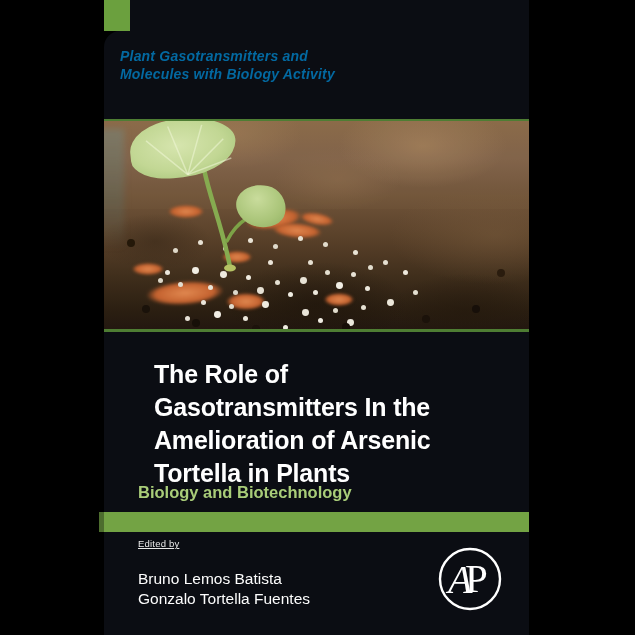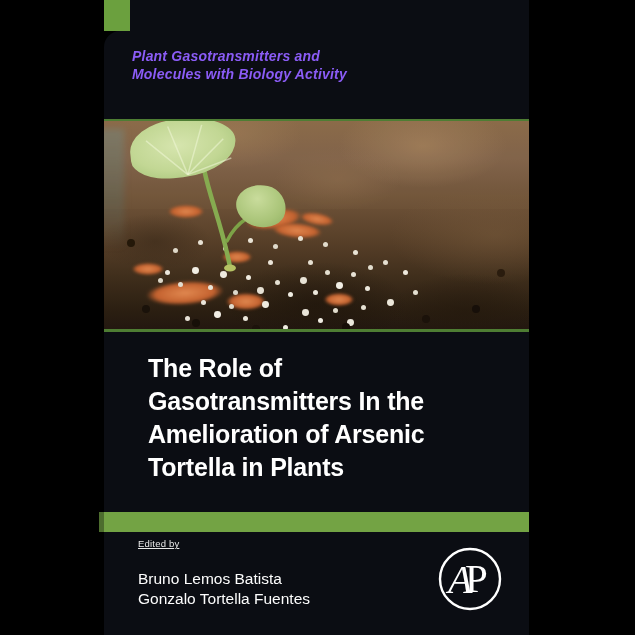--- a/index.html
+++ b/index.html
@@ -7,22 +7,22 @@
          font-family:"Liberation Sans","DejaVu Sans",sans-serif;margin:0 auto;}
 
   
   .panel{position:absolute;left:104px;top:0;width:425px;height:635px;background:#0b0d13;}
 
   
   .tab{position:absolute;left:104px;top:0;width:26px;height:31px;background:#6ba03e;}
   .notch{position:absolute;left:104px;top:31px;width:18px;height:16px;background:#000;overflow:hidden;}
   .notch i{position:absolute;inset:0;background:#0b0d13;border-top-left-radius:16px;display:block;}
 
-  .series{position:absolute;left:132px;top:47px;font-size:14px;line-height:18px;
-          font-weight:bold;font-style:italic;color:#8b5cf6;letter-spacing:.2px;}
+  .series{position:absolute;left:120px;top:47px;font-size:14px;line-height:18px;
+          font-weight:bold;font-style:italic;color:#0369a1;letter-spacing:.2px;}
   .series span{display:block;}
 
   
   .photo{position:absolute;left:104px;top:119px;width:425px;height:213px;box-sizing:border-box;
          border-top:2px solid #4e7d33;border-bottom:3px solid #4e7d33;overflow:hidden;
          background:
            radial-gradient(120px 60px at 75% 12%, rgba(176,140,99,.55), transparent 70%),
            radial-gradient(100px 50px at 30% 6%, rgba(166,130,90,.5), transparent 70%),
            radial-gradient(90px 45px at 55% 28%, rgba(152,117,82,.4), transparent 70%),
            radial-gradient(150px 70px at 92% 55%, rgba(124,94,62,.45), transparent 70%),
@@ -139,27 +139,28 @@
             <path d="M55,56 L40,6"></path>
             <path d="M55,56 L74,8"></path>
           <path d="M55,56 L94,24"></path>
             <path d="M55,56 L100,44"></path>
         </g>
       </svg>
     </div>
     <div class="leafS"></div>
   </div>
 
-  <h1 class="title" style="margin:10px;font-size:25px;">
+  <h1 class="title" style="margin:16px;font-size:25px;">
     <span>The Role of</span>
     <span>Gasotransmitters In the</span>
     <span>Amelioration of Arsenic</span>
     <span>Tortella in Plants</span>
   </h1>
 
+  <div class="subtitle">Biology and Biotechnology</div>
 
   <div class="bartab"></div>
   <div class="bar"></div>
 
   <div class="edited">Edited by</div>
 
   <div class="editors">
     <span>Bruno Lemos Batista</span>
     <span>Gonzalo Tortella Fuentes</span>
   </div>

